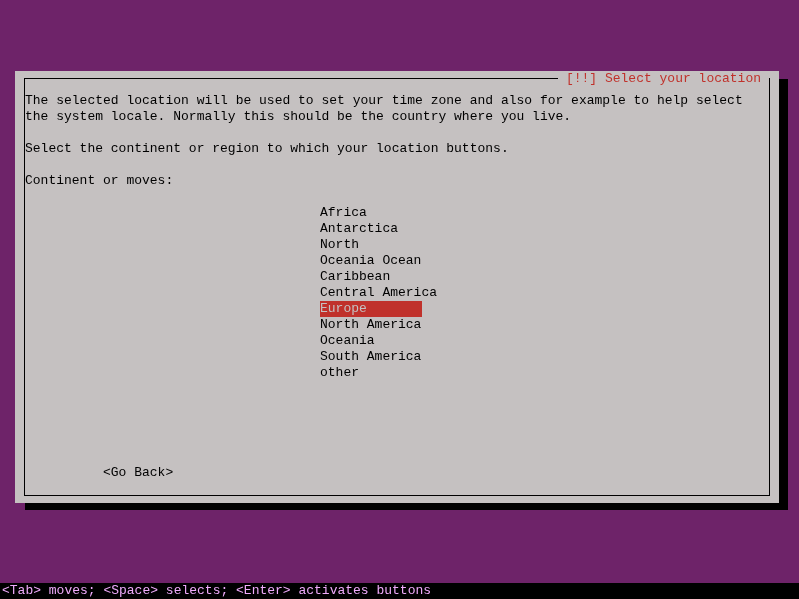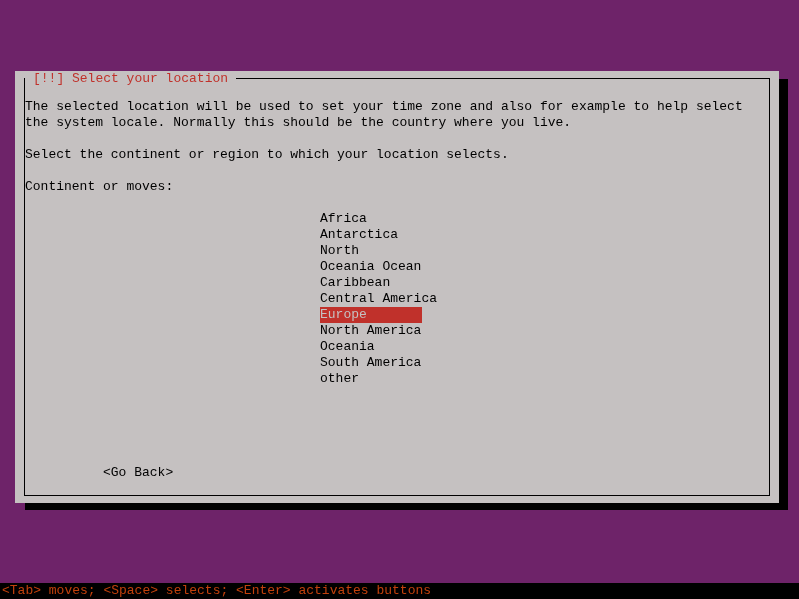--- a/index.html
+++ b/index.html
@@ -40,31 +40,31 @@
       left: 9px;
       right: 9px;
       bottom: 7px;
       border: 1px solid #000000;
     }
     .title-container {
       position: absolute;
       top: -8px;
       left: 0;
       right: 0;
-      text-align: left;
+      text-align: right;
     }
     .title {
       display: inline-block;
       background-color: #c5c1c1;
       padding: 0 8px;
       color: #c0312b;
     }
     .content {
       position: absolute;
-      top: 28px;
+      top: 22px;
       left: 10px;
       right: 10px;
       color: #000000;
     }
     .paragraph {
       margin-bottom: 16px;
       white-space: pre-wrap;
     }
     .list {
       margin-top: 10px;
@@ -87,40 +87,40 @@
       bottom: 22px;
       left: 50px;
       cursor: pointer;
       margin-left: 38px;
     }
     .statusbar {
       position: absolute;
       bottom: 0;
       left: 0;
       right: 0;
-      color: #c2410c;
+      color: #f0abfc;
       background-color: #000000;
       padding: 0 2px;
       height: 16px;
     }
   </style>
 </head>
 <body>
 
 <div class="shadow"></div>
 
 <div class="dialog">
   <div class="border-outer">
     <div class="title-container">
       <span class="title">[!!] Select your location</span>
     </div>
   </div>
   <div class="content">
     <div class="paragraph">The selected location will be used to set your time zone and also for example to help select the system locale. Normally this should be the country where you live.</div>
-    <div class="paragraph">Select the continent or region to which your location selects.</div>
+    <div class="paragraph">Select the continent or region to which your location buttons.</div>
     <div class="paragraph">Continent or moves:</div>
     <div class="list">
         <div class="list-item"><span>Africa</span></div>
         <div class="list-item"><span>Antarctica</span></div>
         <div class="list-item"><span>North</span></div>
         <div class="list-item"><span>Oceania Ocean</span></div>
         <div class="list-item"><span>Caribbean</span></div>
         <div class="list-item"><span>Central America</span></div>
         <div class="list-item selected"><span>Europe</span></div>
         <div class="list-item"><span>North America</span></div>

